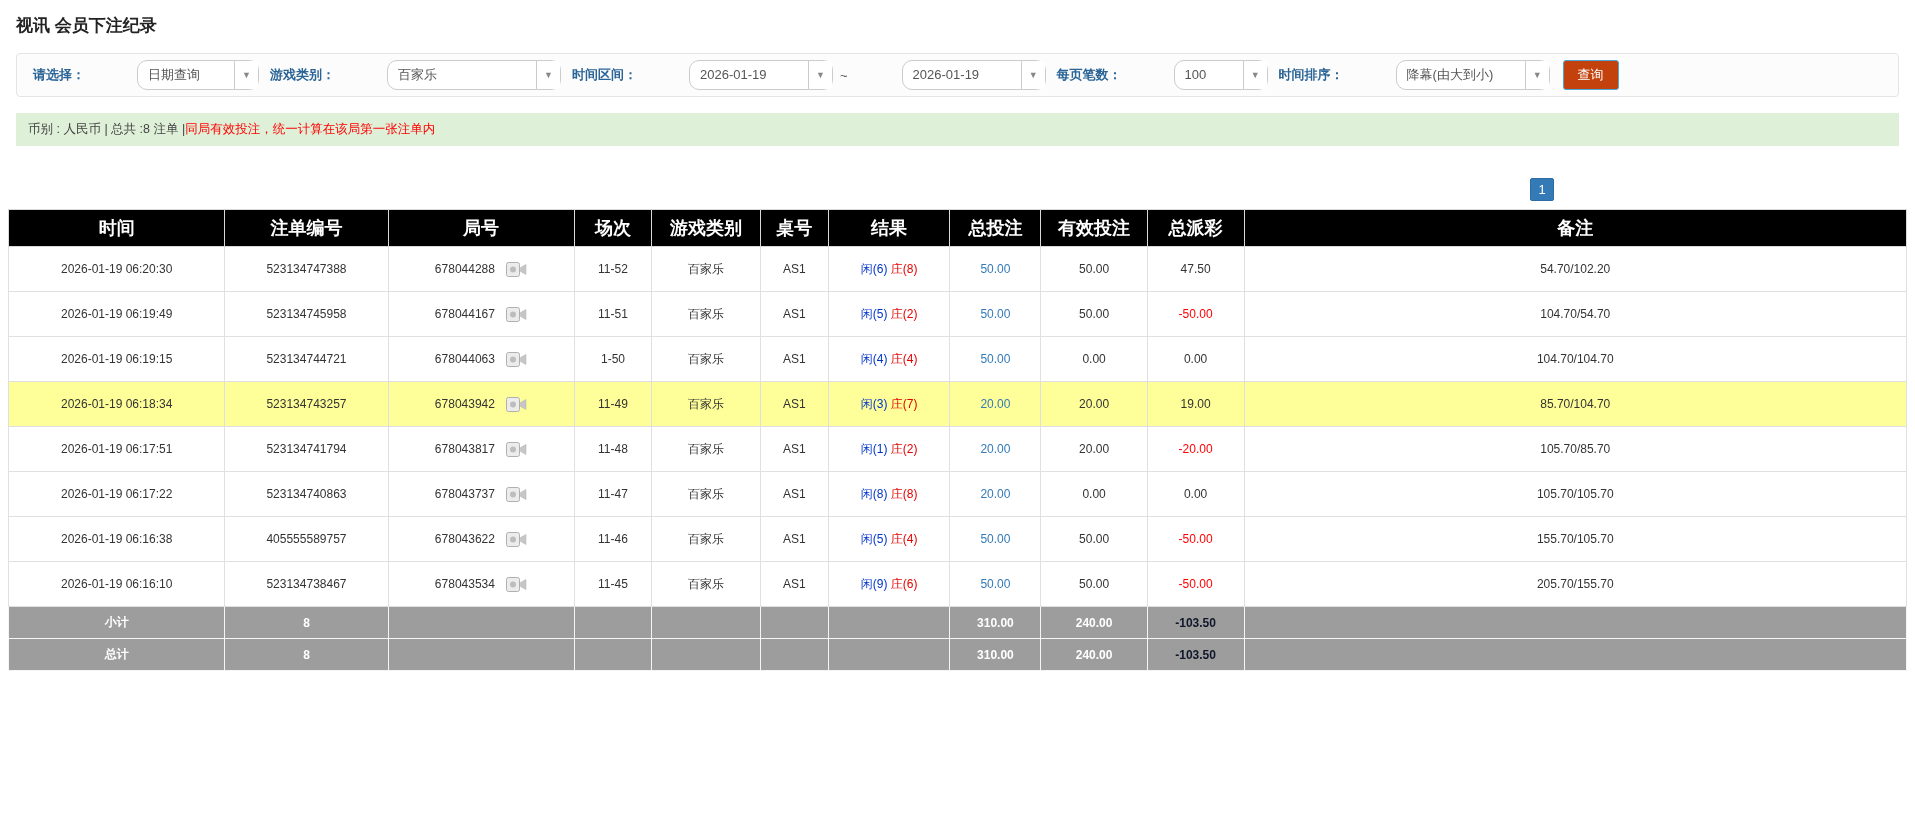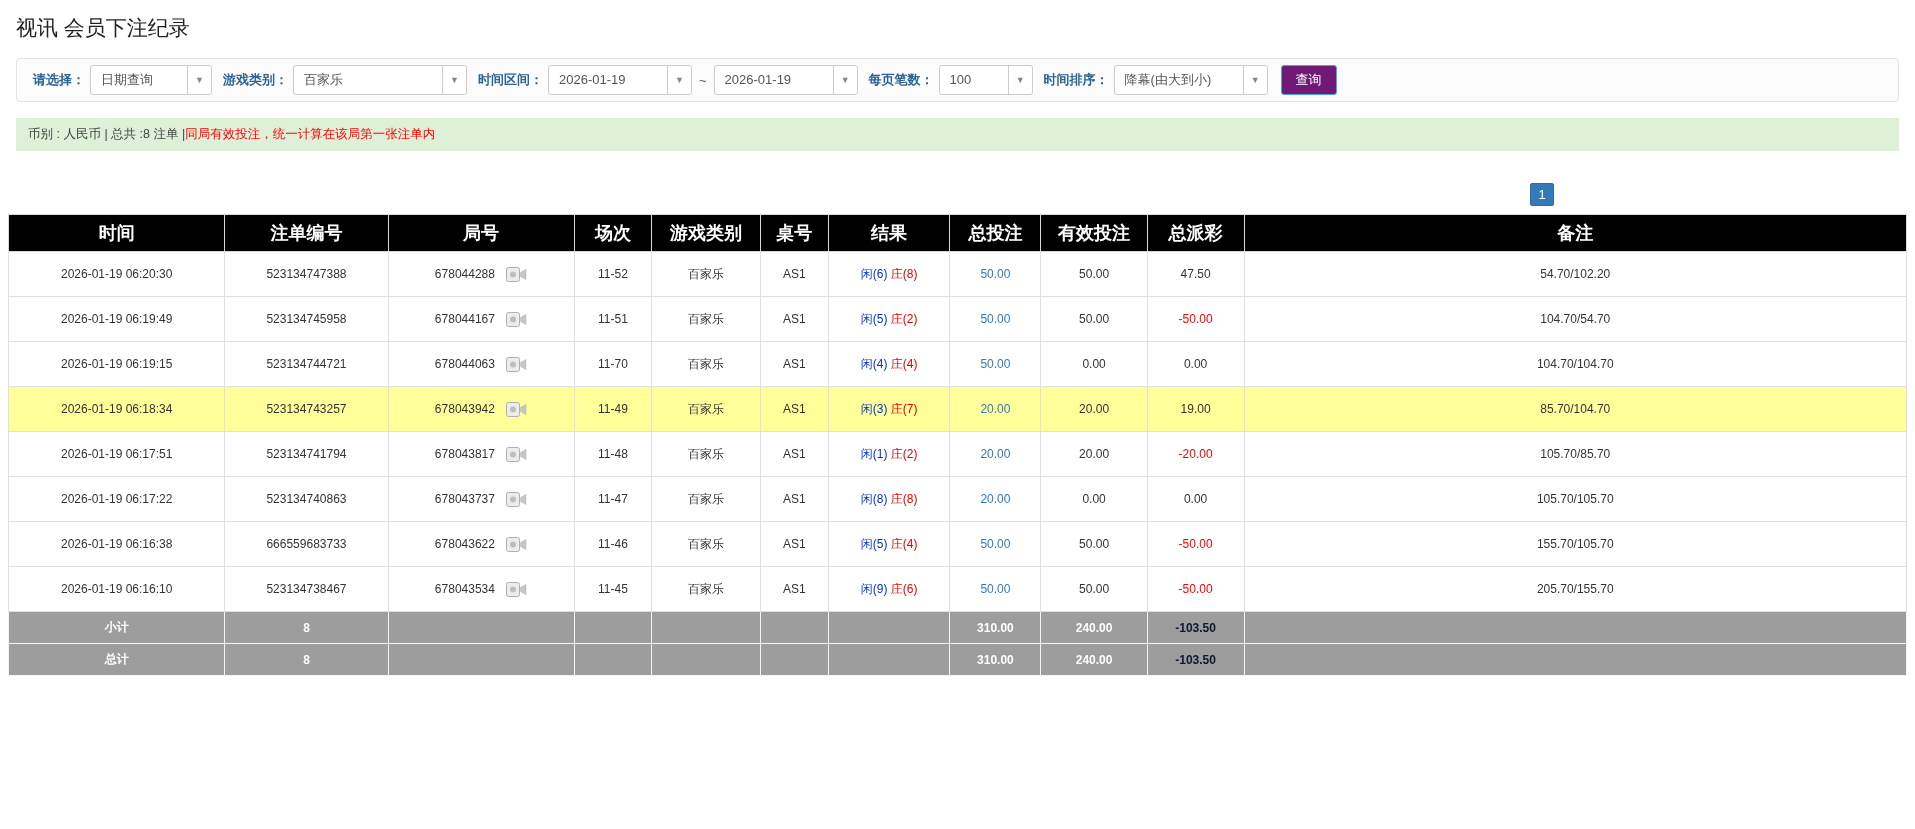--- a/index.html
+++ b/index.html
@@ -7,22 +7,22 @@
   body {
     margin: 0;
     background: #ffffff;
     font-family: "Liberation Sans", "DejaVu Sans", sans-serif;
     color: #333;
     min-width: 1915px;
   }
   .page { padding: 6px 8px; }
 
   .page-title {
-    font-size: 21px;
-    font-weight: 400;
+    font-size: 17px;
+    font-weight: 700;
     color: #222;
     margin: 8px 8px 16px 8px;
   }
 
   
   .filter-bar {
     display: flex;
     align-items: center;
     gap: 5px;
     background: #fcfcfc;
@@ -36,24 +36,25 @@
   }
   .flabel {
     color: #2a6496;
     font-weight: bold;
     margin-left: 6px;
   }
   .combo {
     display: inline-flex;
     align-items: stretch;
     border: 1px solid #ccc;
-    border-radius: 3px;
+    border-radius: 10px;
     background: #fff;
     height: 30px;
     cursor: pointer;
+    margin-left: 47px;
   }
   .combo .val {
     padding: 0 10px;
     line-height: 28px;
     color: #555;
     overflow: hidden;
   }
   .combo .caret {
     width: 24px;
     border-left: 1px solid #ccc;
@@ -65,21 +66,21 @@
     background: #fff;
     border-radius: 0 3px 3px 0;
   }
   .w-type  .val { width:  96px; }
   .w-game  .val { width: 148px; }
   .w-date  .val { width: 118px; }
   .w-size  .val { width:  68px; }
   .w-sort  .val { width: 128px; }
   .tilde { color: #555; margin: 0 2px; }
   .btn-search {
-    background: #701a75;
+    background: #c2410c;
     color: #fff;
     border: 1px solid #4aa8d8;
     border-radius: 3px;
     height: 30px;
     padding: 0 14px;
     font-size: 13px;
     cursor: pointer;
     margin-left: 8px;
     font-family: inherit;
   }
@@ -312,21 +313,21 @@
     <td>
       <span>678044063</span>
       <span class="video-btn">
         <svg width="21" height="17" viewBox="0 0 21 17" aria-hidden="true">
           <rect x="0.5" y="1.5" width="13" height="14" rx="2" fill="#ececec" stroke="#b0b0b0"></rect>
           <circle cx="7" cy="8.5" r="3" fill="#bdbdbd"></circle>
           <path d="M14.5 6.5 L20 3.5 V13.5 L14.5 10.5 Z" fill="#c6c6c6" stroke="#b0b0b0" stroke-width="0.5"></path>
         </svg>
       </span>
     </td>
-    <td>11-70</td>
+    <td>1-50</td>
     <td>百家乐</td>
     <td>AS1</td>
     <td>
       <span class="xian">闲(4)</span>
       <span class="zhuang">庄(4)</span>
     </td>
     <td>
       <a class="bet-link">50.00</a>
     </td>
     <td>0.00</td>
@@ -409,21 +410,21 @@
     </td>
     <td>
       <a class="bet-link">20.00</a>
     </td>
     <td>0.00</td>
     <td>0.00</td>
     <td>105.70/105.70</td>
   </tr>
         <tr class="data-row">
     <td>2026-01-19 06:16:38</td>
-    <td>666559683733</td>
+    <td>405555589757</td>
     <td>
       <span>678043622</span>
       <span class="video-btn">
         <svg width="21" height="17" viewBox="0 0 21 17" aria-hidden="true">
           <rect x="0.5" y="1.5" width="13" height="14" rx="2" fill="#ececec" stroke="#b0b0b0"></rect>
           <circle cx="7" cy="8.5" r="3" fill="#bdbdbd"></circle>
           <path d="M14.5 6.5 L20 3.5 V13.5 L14.5 10.5 Z" fill="#c6c6c6" stroke="#b0b0b0" stroke-width="0.5"></path>
         </svg>
       </span>
     </td>

